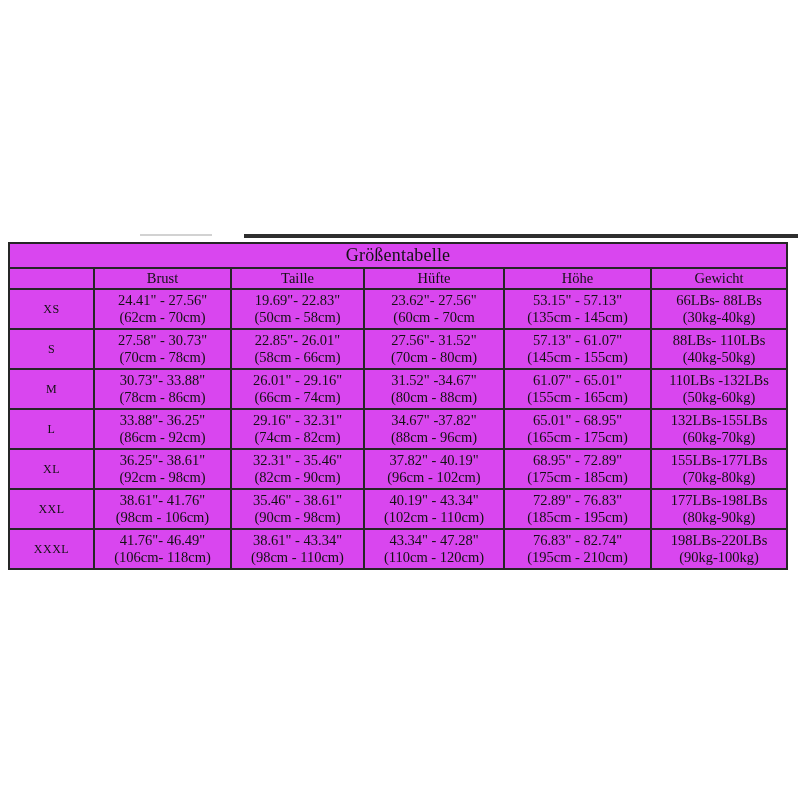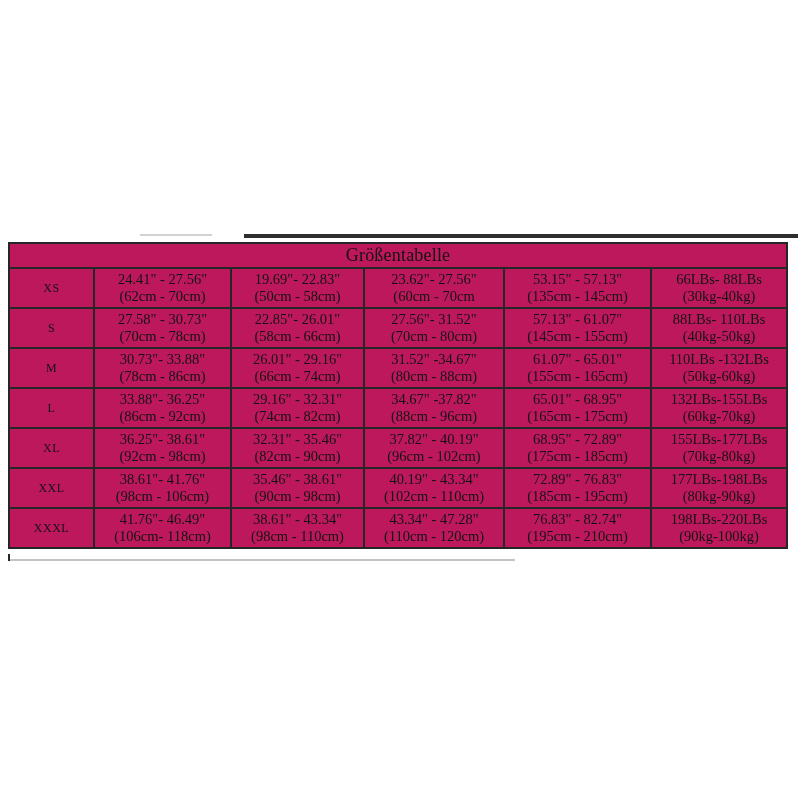--- a/index.html
+++ b/index.html
@@ -18,21 +18,21 @@
   .table-wrap {
     position: absolute;
     left: 8px;
     top: 242px;
     width: 780px;
   }
   table.size-table {
     border-collapse: collapse;
     table-layout: fixed;
     width: 780px;
-    background: #be185d;
+    background: #d946ef;
   }
   table.size-table td,
   table.size-table th {
     border: 2px solid #262626;
     text-align: center;
     vertical-align: middle;
     padding: 0;
     font-weight: normal;
     overflow: hidden;
     white-space: nowrap;
@@ -115,20 +115,28 @@
       <col style="width:137px">
       <col style="width:133px">
       <col style="width:140px">
       <col style="width:147px">
       <col style="width:136px">
     </colgroup>
     <thead>
       <tr>
         <td class="title-cell" colspan="6">Größentabelle</td>
       </tr>
+      <tr class="header-row">
+        <th></th>
+        <th>Brust</th>
+        <th>Taille</th>
+        <th>Hüfte</th>
+        <th>Höhe</th>
+        <th>Gewicht</th>
+      </tr>
     </thead>
     <tbody>
         <tr>
           <td class="size-cell">XS</td>
           <td>
             <div class="cell-line">24.41" - 27.56"</div>
             <div class="cell-line">(62cm - 70cm)</div>
           </td>
           <td>
             <div class="cell-line">19.69"- 22.83"</div>

